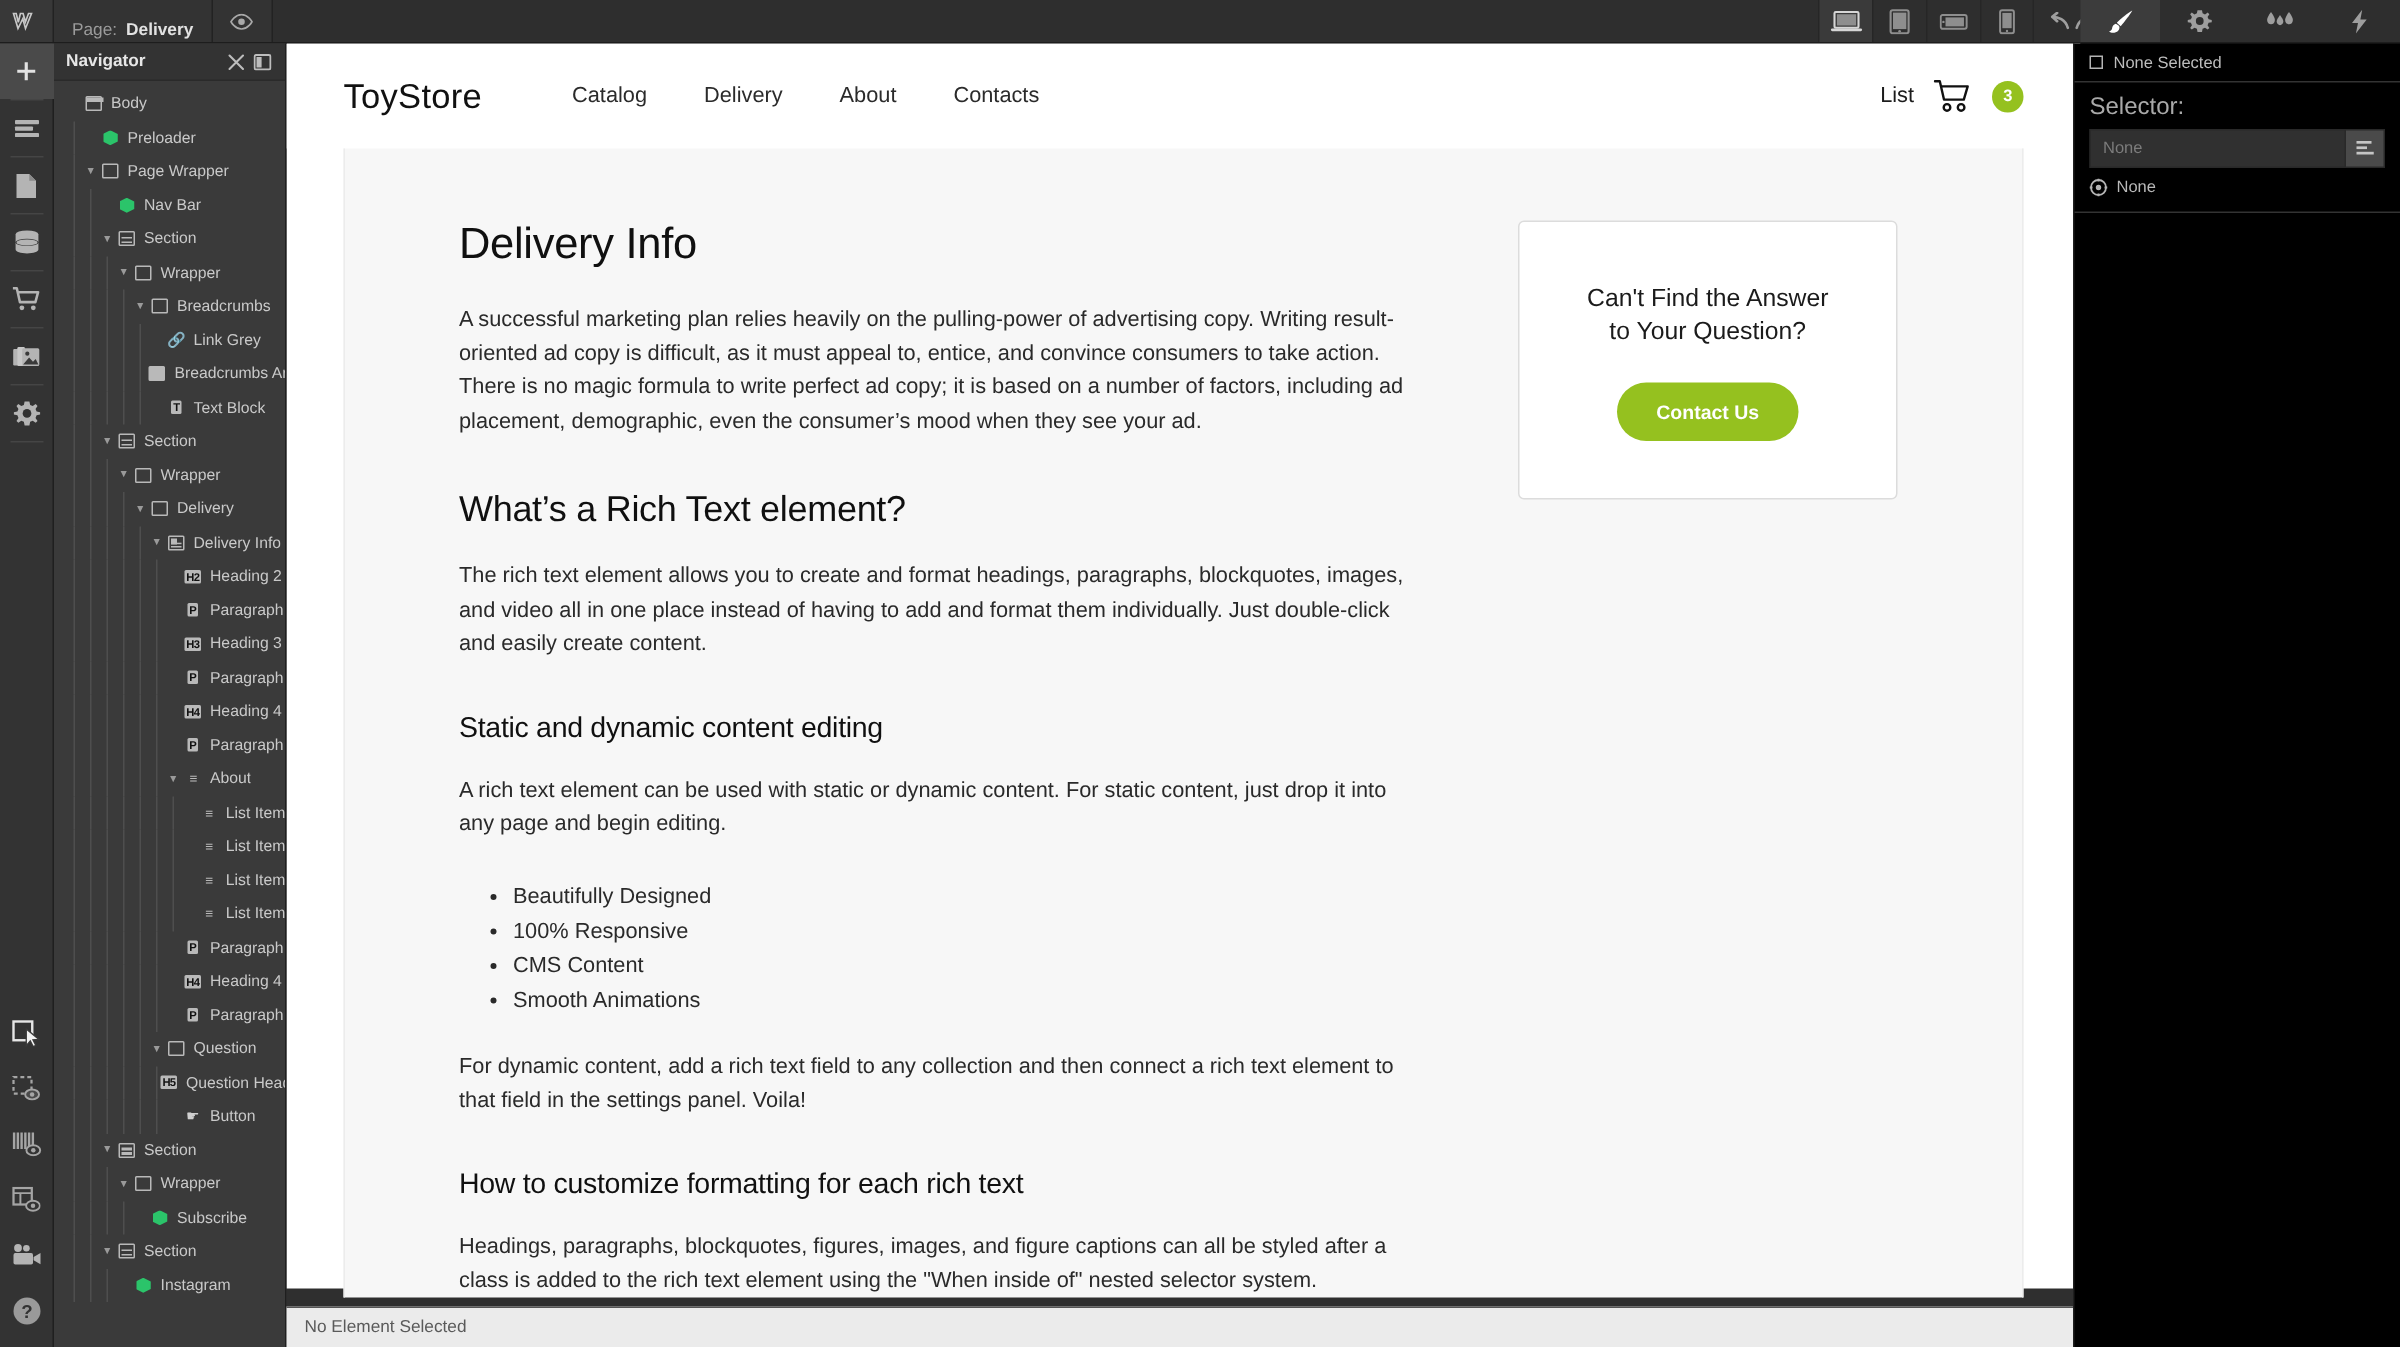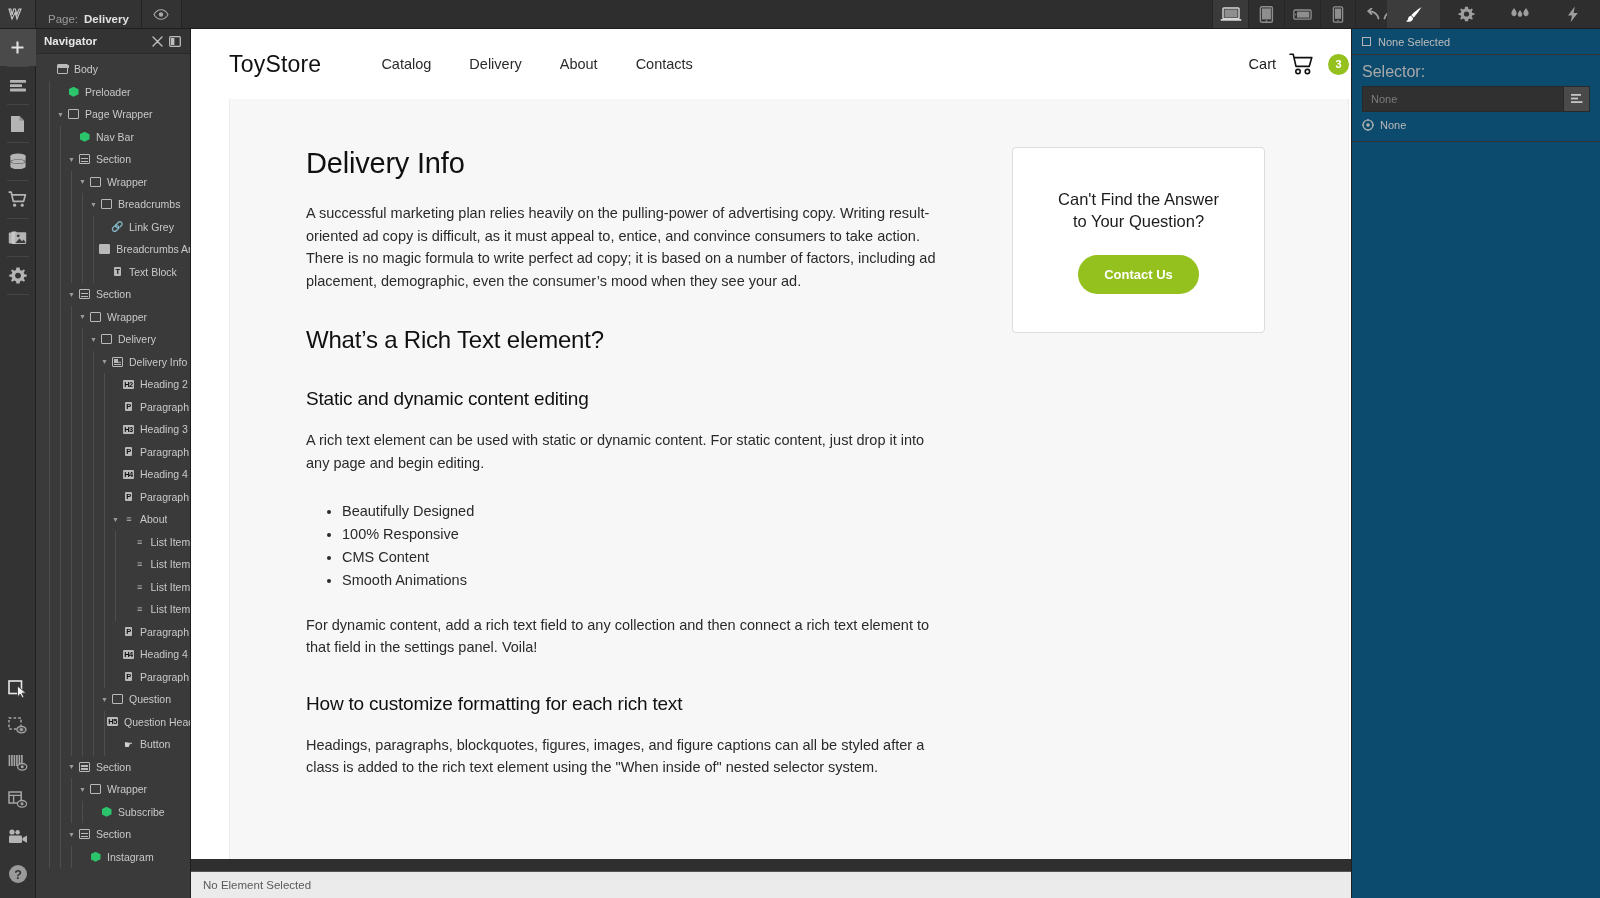--- a/index.html
+++ b/index.html
@@ -15,21 +15,21 @@
     position: absolute; left: 0; top: 0; width: 1600px; height: 29px;
     background: #2e2e2e; border-bottom: 1px solid #1d1d1d;
     display: flex; align-items: stretch;
   }
   .wf-logo {
     width: 36px; display: flex; align-items: center; justify-content: center;
     background: #383838; border-right: 1px solid #222;
   }
   .wf-logo svg { display:block; }
   .page-chip {
-    display: flex; align-items: flex-end; gap: 6px; padding: 3px 12px;
+    display: flex; align-items: flex-start; gap: 6px; padding: 14px 12px;
     border-right: 1px solid #222; background:#333;
   }
   .page-chip .lbl { color: #9b9b9b; font-size: 11.5px; }
   .page-chip .val { color: #e2e2e2; font-size: 11.5px; font-weight: 600; }
   .eye-btn {
     width: 40px; display:flex; align-items:center; justify-content:center;
     border-right: 1px solid #222; background:#333;
   }
   .topbar-spacer { flex: 1; }
   .bp-group { display: flex; align-items: stretch; }
@@ -159,22 +159,22 @@
   
   .statusbar {
     position:absolute; left:191px; bottom:0; width:1196px; height:27px;
     background:#ebebeb; border-top:1px solid #555;
     display:flex; align-items:center; padding-left:12px;
   }
   .statusbar span { font-size:11.5px; color:#5a5a5a; }
 
   
   .rpanel {
-    position:absolute; right:0; top:29px; width:249px; height:869px;
-    background:#0c4a6e; border-left:1px solid #1f1f1f;
+    position:absolute; right:0; top:29px; width:218px; height:869px;
+    background:#000000; border-left:1px solid #1f1f1f;
   }
   .rp-none {
     height:26px; display:flex; align-items:center; gap:7px; padding:0 10px;
     border-bottom:1px solid #333; color:#bdbdbd; font-size:11px;
   }
   .rp-sec { padding: 8px 10px 10px; border-bottom:1px solid #333; }
   .rp-sec .lab { color:#a9a9a9; font-size:16px; margin-bottom:5px; }
   .sel-row { display:flex; align-items:stretch; }
   .sel-input {
     flex:1; height:26px; background:#303030; border:1px solid #292929;
@@ -910,38 +910,39 @@
 
       <div class="site-nav">
         <div class="brand">ToyStore</div>
         <div class="site-links">
           <a href="#">Catalog</a>
           <a href="#">Delivery</a>
           <a href="#">About</a>
           <a href="#">Contacts</a>
         </div>
         <div class="nav-right">
-          <span class="cart-label">Cart</span>
+          <span class="cart-label">List</span>
           <svg width="26" height="23" viewBox="0 0 26 23">
             <path d="M1 1.2 L4.2 1.2 L7 13.4 L20.2 13.4 L22.8 4.6 L5.4 4.6" fill="none" stroke="#111" stroke-width="1.6" stroke-linejoin="round" stroke-linecap="round"></path>
             <circle cx="9" cy="18.6" r="2.2" fill="none" stroke="#111" stroke-width="1.6"></circle>
             <circle cx="18.4" cy="18.6" r="2.2" fill="none" stroke="#111" stroke-width="1.6"></circle>
           </svg>
           <span class="cart-badge">3</span>
         </div>
       </div>
 
       <div class="page-body">
         <div class="page-inner">
 
           <div class="article">
             <h1 class="h2">Delivery Info</h1>
             <p class="body">A successful marketing plan relies heavily on the pulling-power of advertising copy. Writing result-oriented ad copy is difficult, as it must appeal to, entice, and convince consumers to take action. There is no magic formula to write perfect ad copy; it is based on a number of factors, including ad placement, demographic, even the consumer’s mood when they see your ad.</p>
 
             <h2 class="h3">What’s a Rich Text element?</h2>
+            <p class="body">The rich text element allows you to create and format headings, paragraphs, blockquotes, images, and video all in one place instead of having to add and format them individually. Just double-click and easily create content.</p>
 
             <h3 class="h4">Static and dynamic content editing</h3>
             <p class="body">A rich text element can be used with static or dynamic content. For static content, just drop it into any page and begin editing.</p>
 
             <ul class="feature">
               <li>Beautifully Designed</li>
               <li>100% Responsive</li>
               <li>CMS Content</li>
               <li>Smooth Animations</li>
             </ul>

